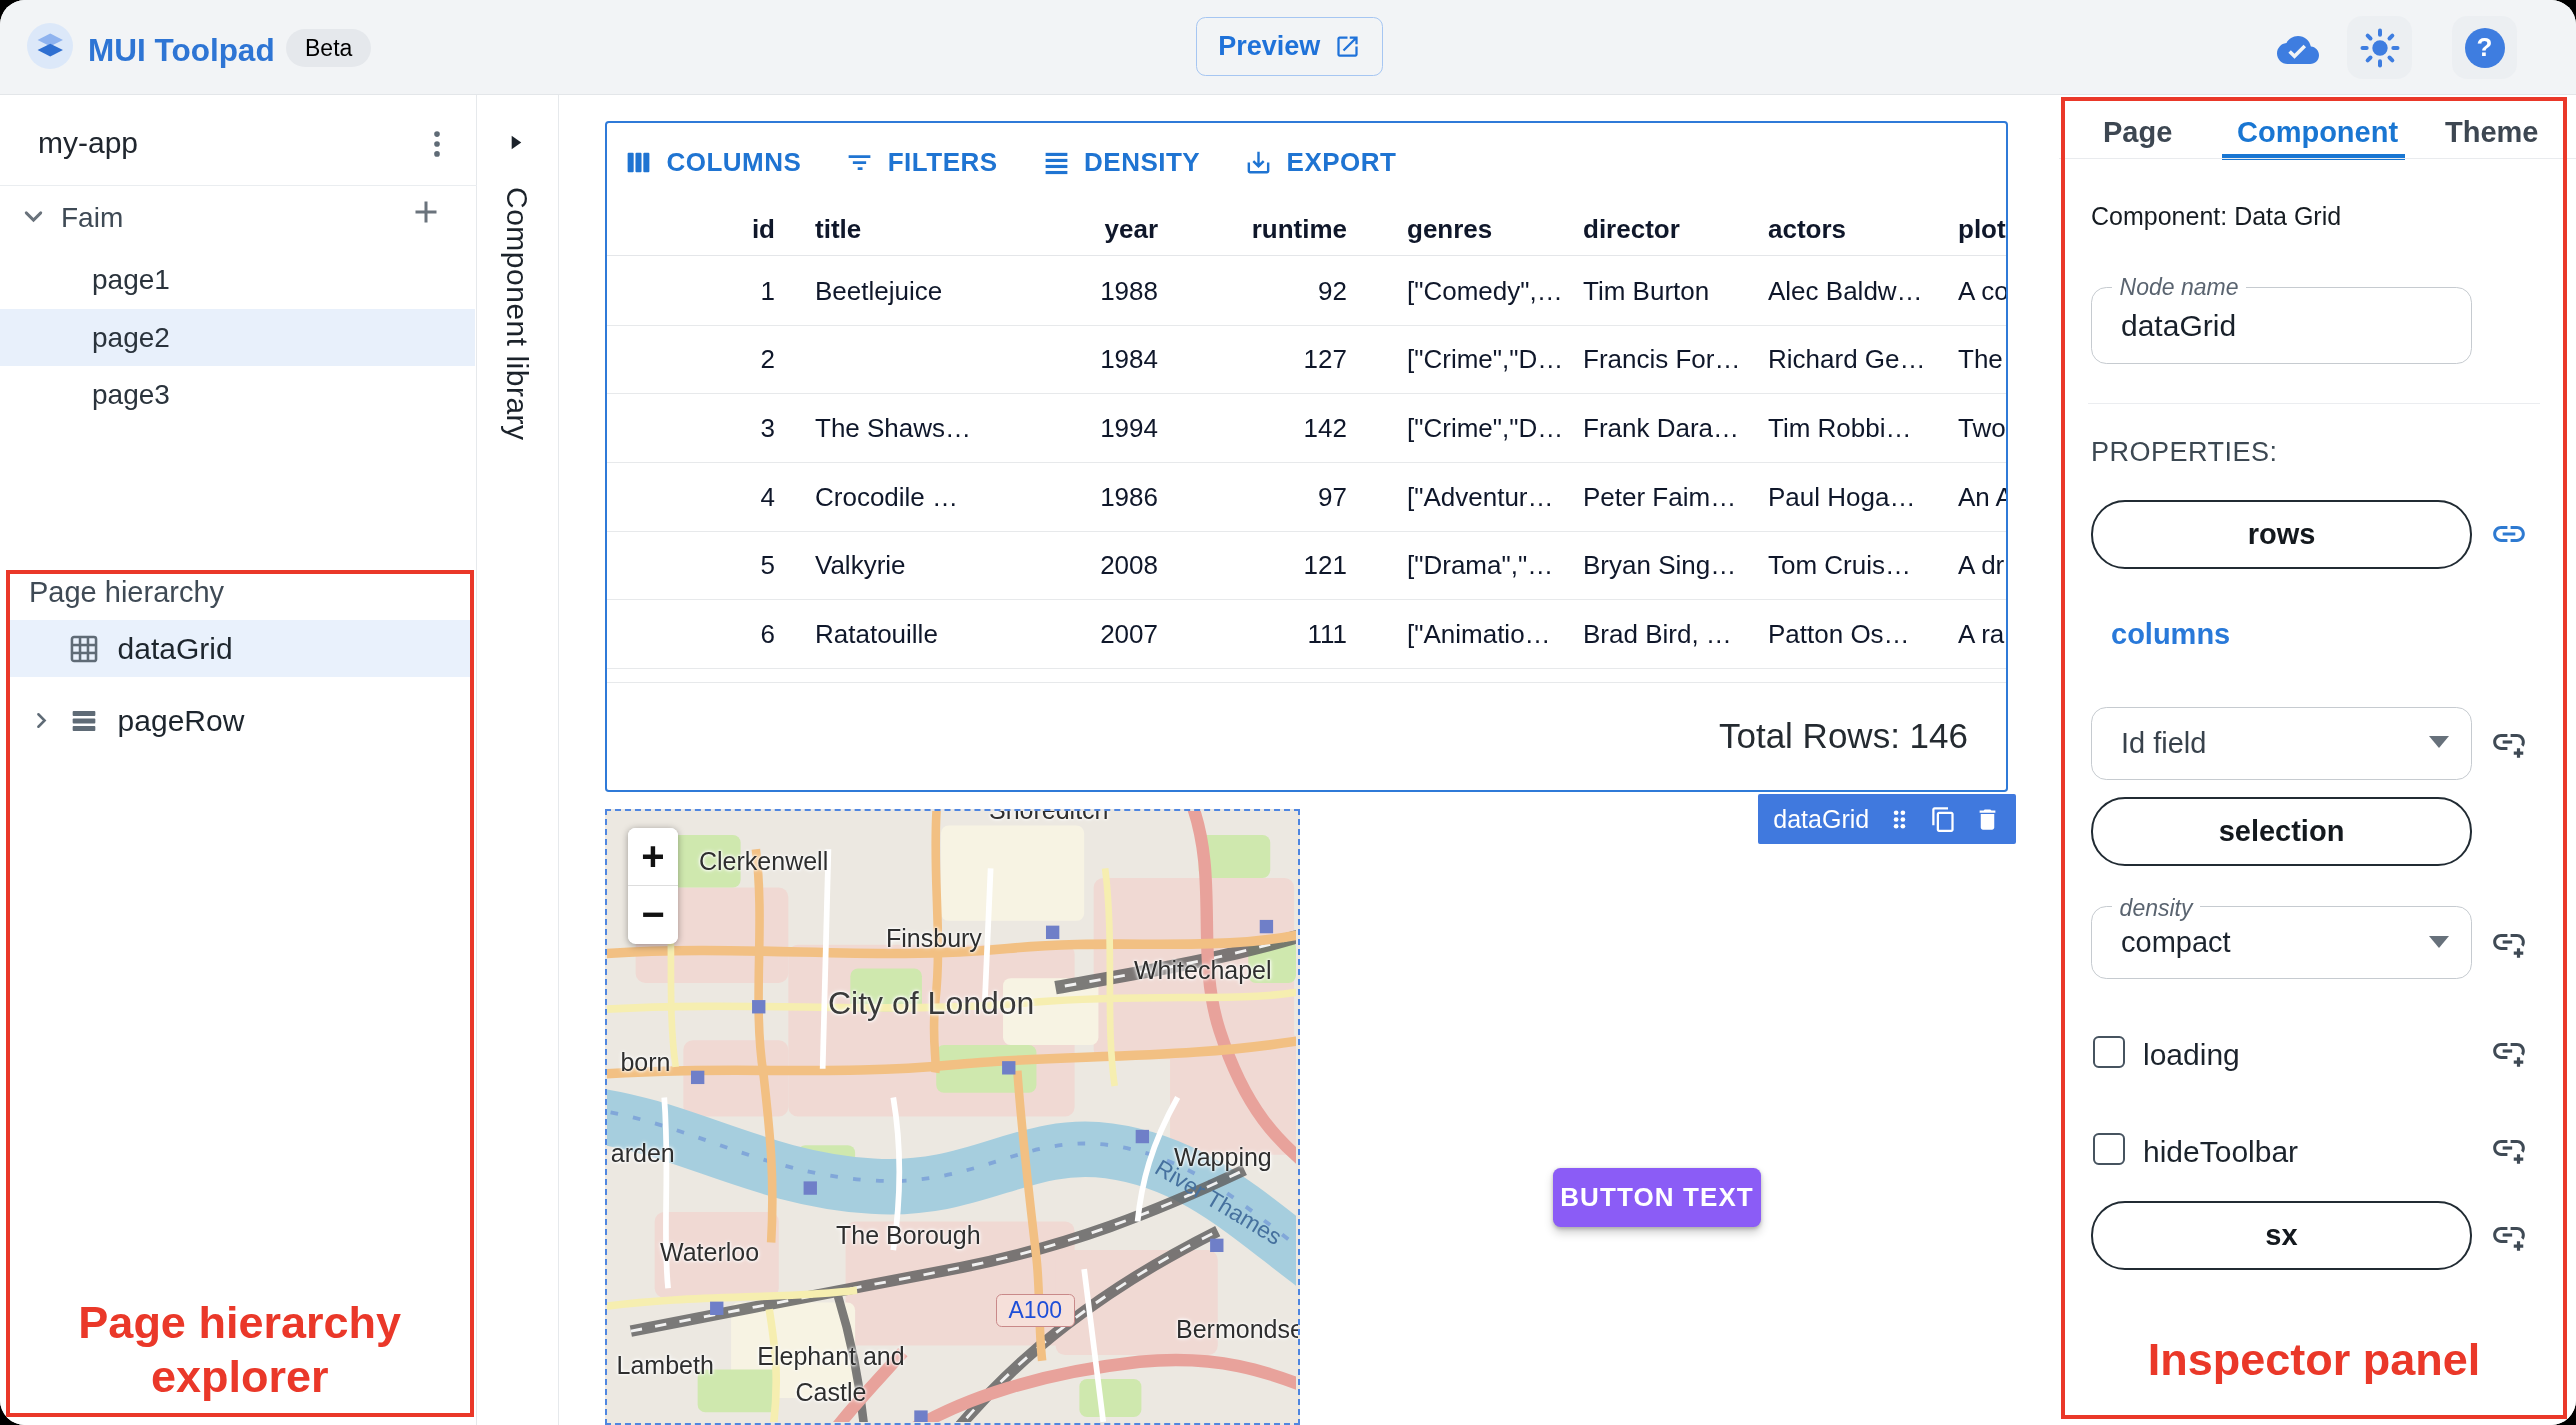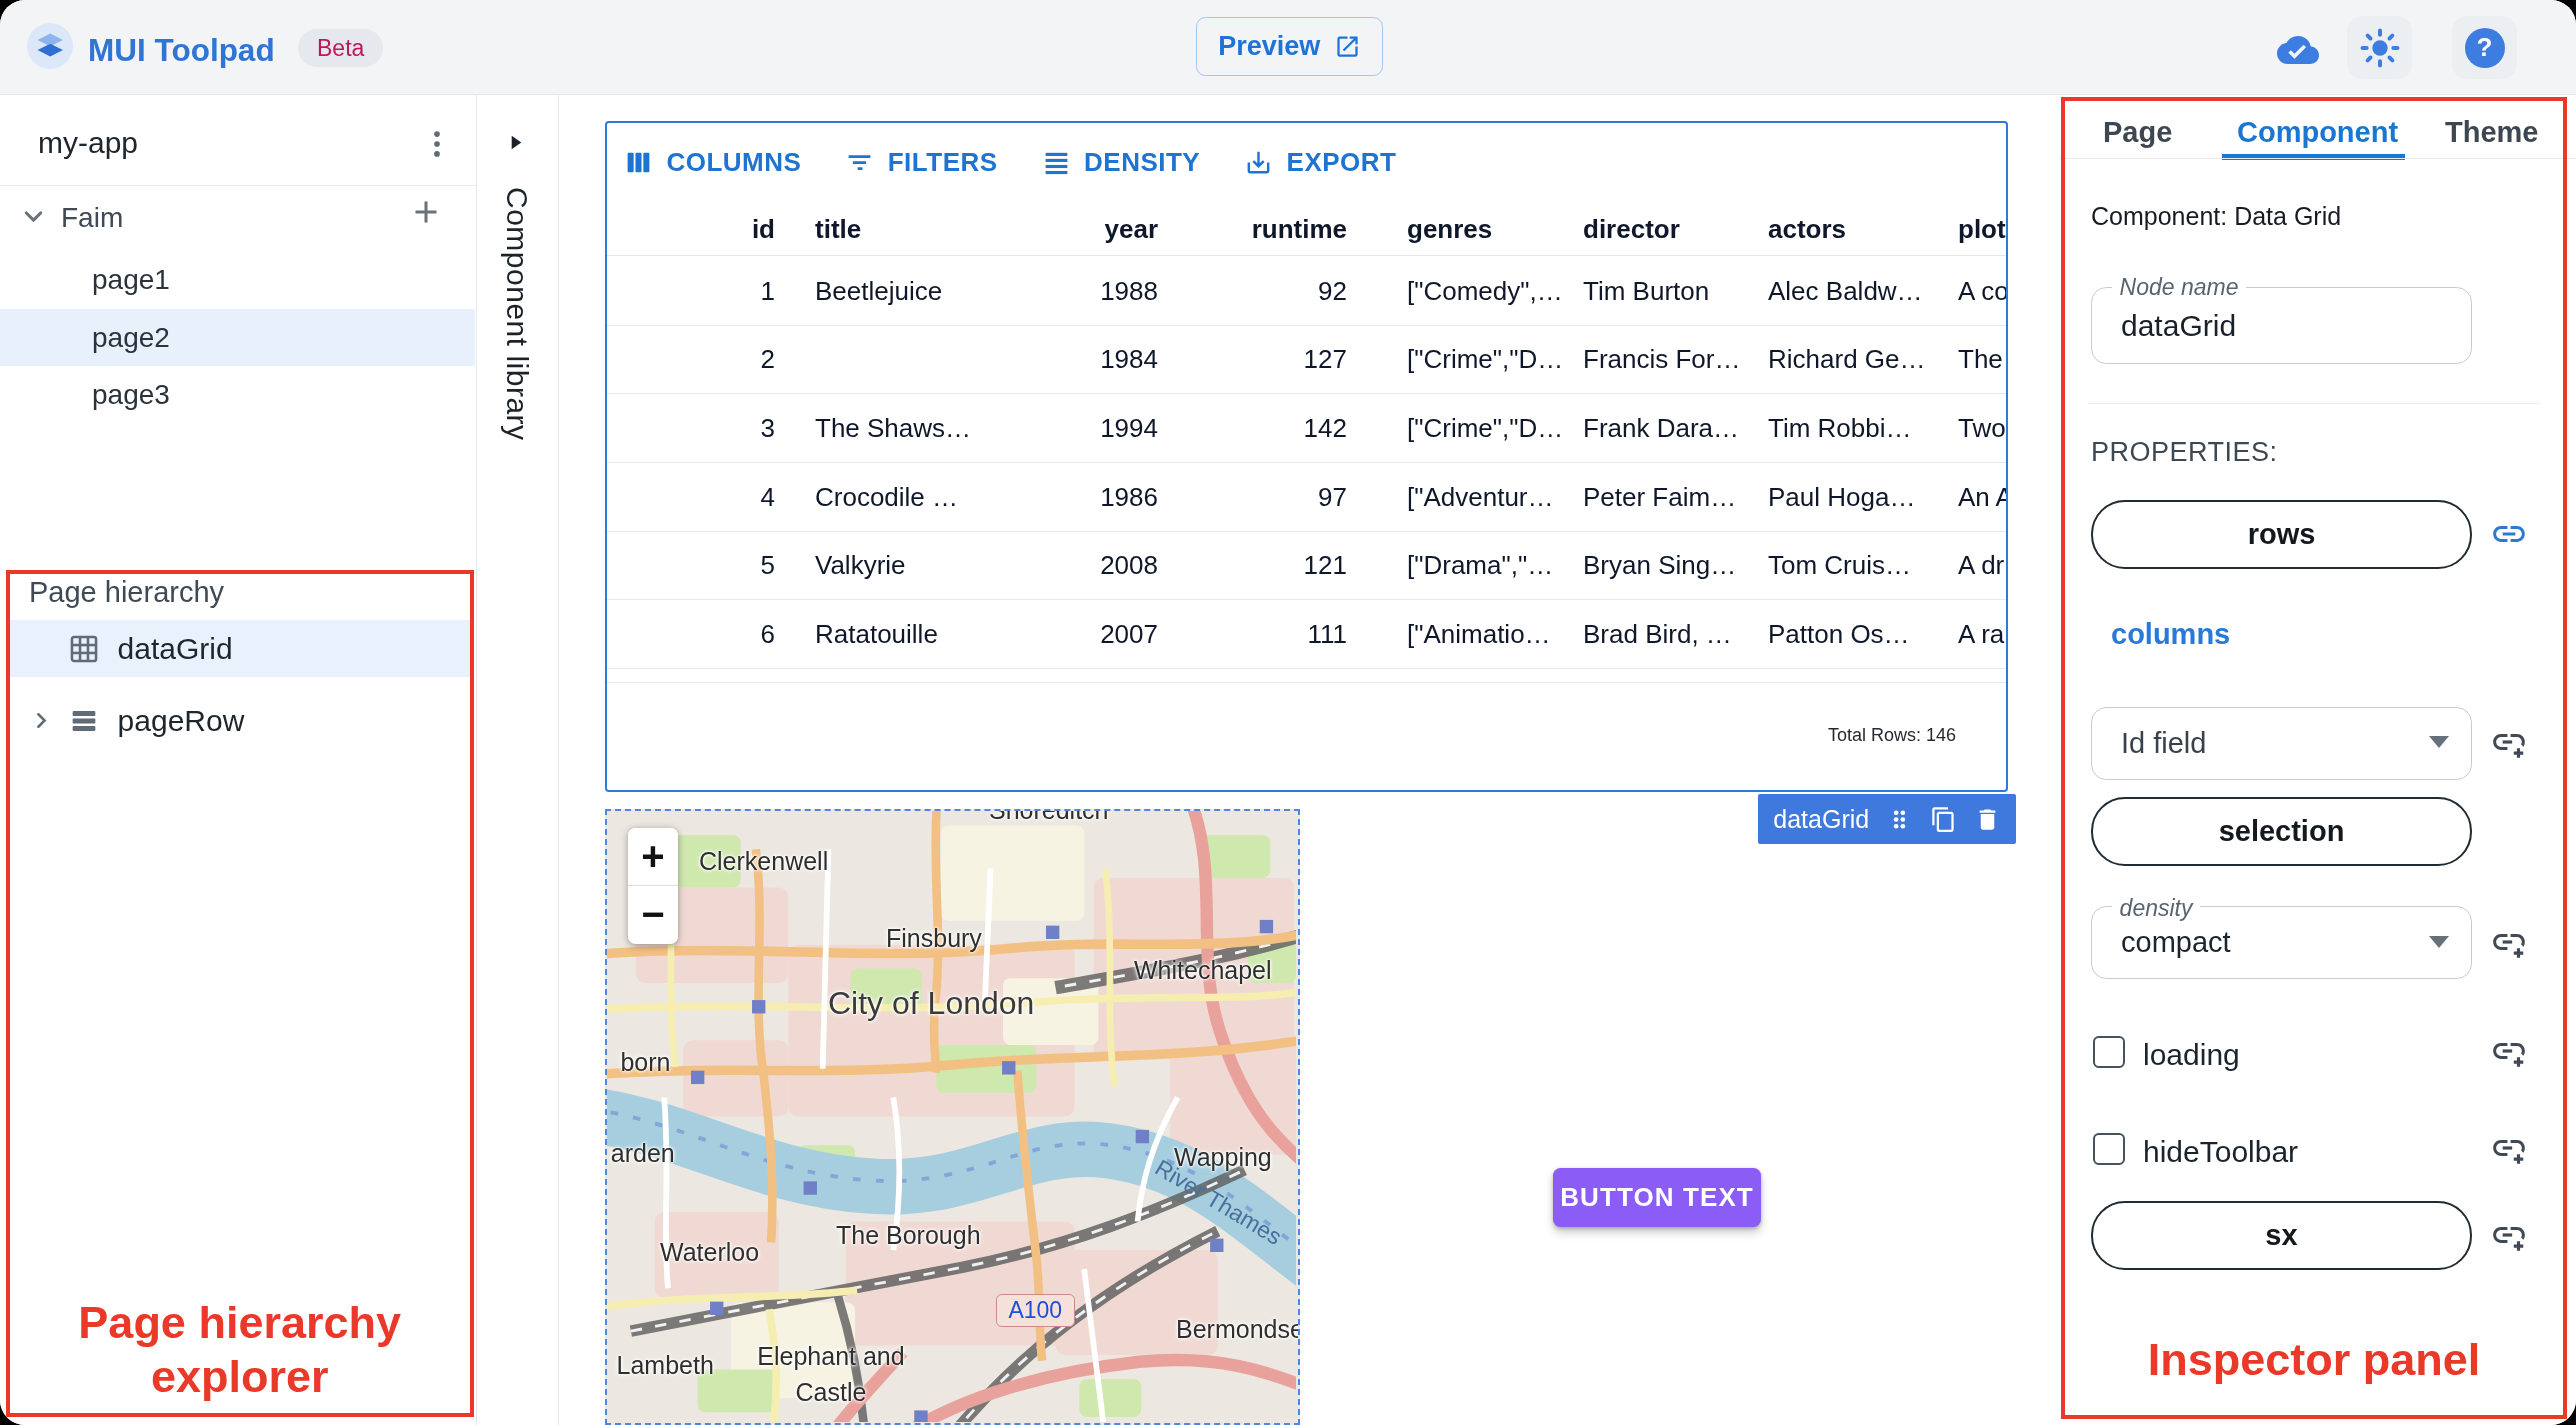--- a/index.html
+++ b/index.html
@@ -7,22 +7,22 @@
   .screen { position:relative; width:2576px; height:1425px; background:#fff;
             border-radius:25px; overflow:hidden; }
   svg { display:block; }
 
   
   .topbar { position:absolute; left:0; top:0; width:2576px; height:95px;
             background:#f2f4f6; border-bottom:1.9px solid #e3e6e9; }
   .logo-circle { position:absolute; left:27px; top:23px; width:46px; height:46px;
                  border-radius:50%; background:#dce8f9; display:flex; align-items:center; justify-content:center; }
   .brand { position:absolute; left:88px; top:31.5px; font-size:31.5px; font-weight:bold; color:#2e75d4; }
-  .beta-chip { position:absolute; left:298px; top:29px; height:38px; padding:0 19px; border-radius:19px;
-               background:#e5e8ec; color:#be185d; font-size:23px; line-height:38px; }
+  .beta-chip { position:absolute; left:286px; top:29px; height:38px; padding:0 19px; border-radius:19px;
+               background:#e5e8ec; color:#000000; font-size:23px; line-height:38px; }
   .preview-btn { position:absolute; left:1196px; top:17px; width:187px; height:59px;
                  border:1.9px solid #a6c6f2; border-radius:9.5px; color:#1f72d9; font-size:27px; font-weight:600;
                  display:flex; align-items:center; justify-content:center; gap:13.4px; background:transparent; cursor:pointer; }
   .icon-btn { position:absolute; border:none; background:#eceff2; border-radius:15.3px; width:65px; height:63px;
               display:flex; align-items:center; justify-content:center; cursor:pointer; }
   .cloud-wrap { position:absolute; left:2273px; top:29px; width:50px; height:42px; color:#3e7de0; }
   .help-circle { width:40px; height:40px; border-radius:50%; background:#3e7de0; color:#fff;
                  font-size:26px; font-weight:bold; display:flex; align-items:center; justify-content:center; }
 
   
@@ -73,21 +73,21 @@
   .col-id { left:0; width:168px; justify-content:flex-end; }
   .col-title { left:208px; width:296px; }
   .col-year { left:408px; width:143px; justify-content:flex-end; }
   .col-runtime { left:580px; width:160px; justify-content:flex-end; }
   .col-genres { left:800px; width:160px; }
   .col-director { left:976px; width:168px; }
   .col-actors { left:1161px; width:172px; }
   .col-plot { left:1351px; width:76px; }
   .dg-divider2 { position:absolute; top:559px; left:0; width:100%; border-top:1.9px solid #e7e9eb; }
   .dg-footer { position:absolute; top:561px; left:0; width:100%; height:103px; display:flex;
-               align-items:center; justify-content:flex-end; padding-right:50px; font-size:18px; color:#242a30; }
+               align-items:center; justify-content:flex-end; padding-right:38px; font-size:35px; color:#242a30; }
 
   
   .dg-tag { position:absolute; left:1758px; top:794px; height:50px; background:#4079de; border-radius:1.9px;
             display:flex; align-items:center; padding:0 15.3px; gap:17px; color:#fff; font-size:25px; }
   .dg-tag svg { width:27px; height:27px; color:#fff; }
   .tag-iconbtn { background:none; border:none; color:#fff; cursor:pointer; display:flex; }
 
   
   .mapbox { position:absolute; left:605px; top:809px; width:695px; height:616px;
             border:2.9px dashed #4f86e0; background:#ece8e1; overflow:hidden; }

